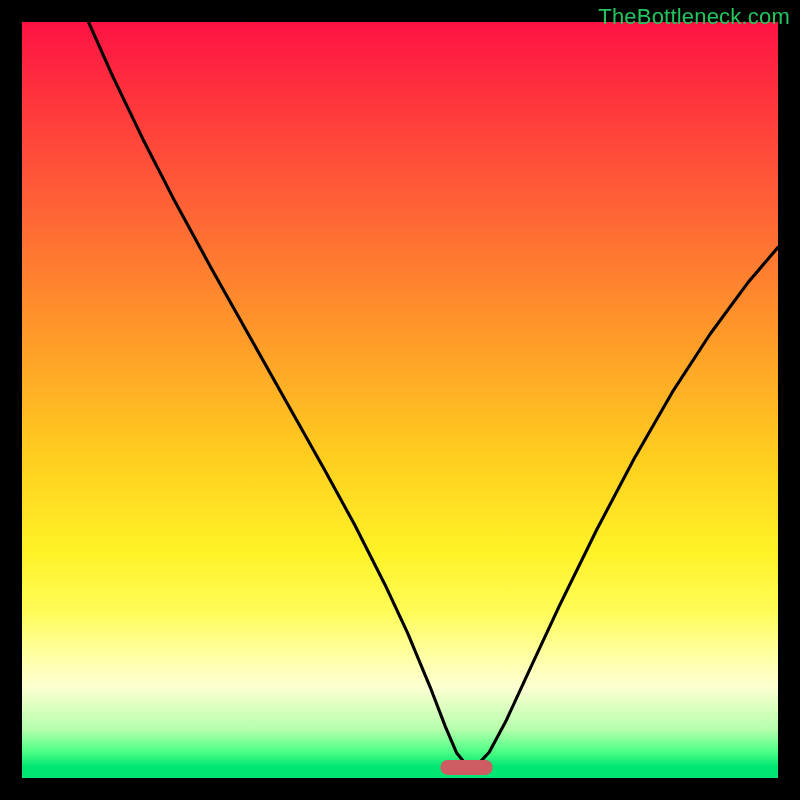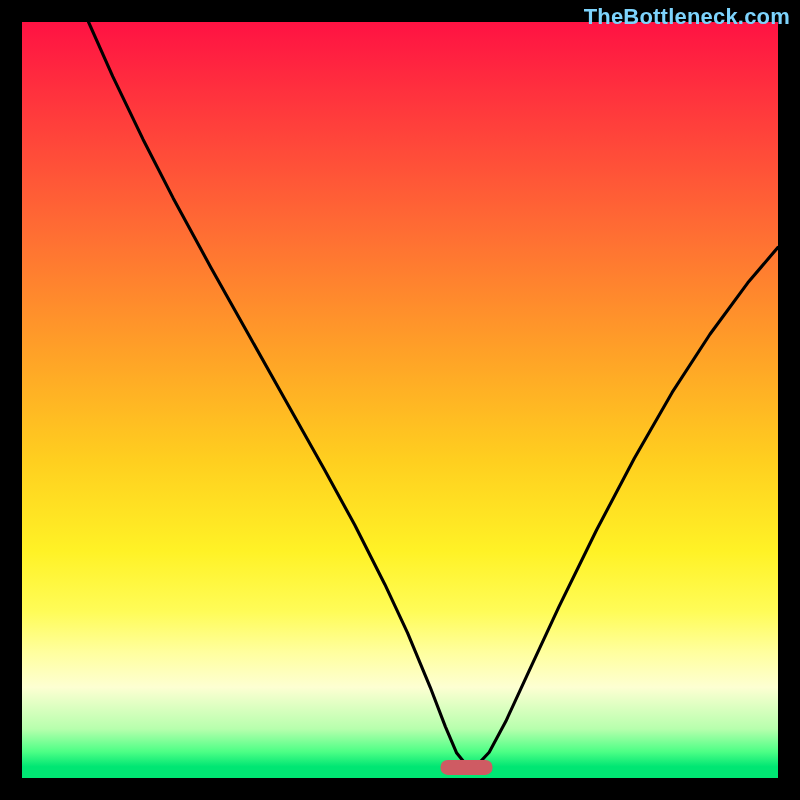--- a/index.html
+++ b/index.html
@@ -14,23 +14,23 @@
   .frame {
     position: relative;
     width: 800px;
     height: 800px;
     background: #000;
   }
   .watermark {
     position: absolute;
     top: 4px;
     right: 10px;
-    color: #7dd3fc;
+    color: #22c55e;
     font-size: 22px;
-    font-weight: 700;
+    font-weight: 400;
     letter-spacing: 0.2px;
     z-index: 5;
   }
   .plot-area {
     position: absolute;
     left: 22px;
     top: 22px;
     width: 756px;
     height: 756px;
     overflow: hidden;

